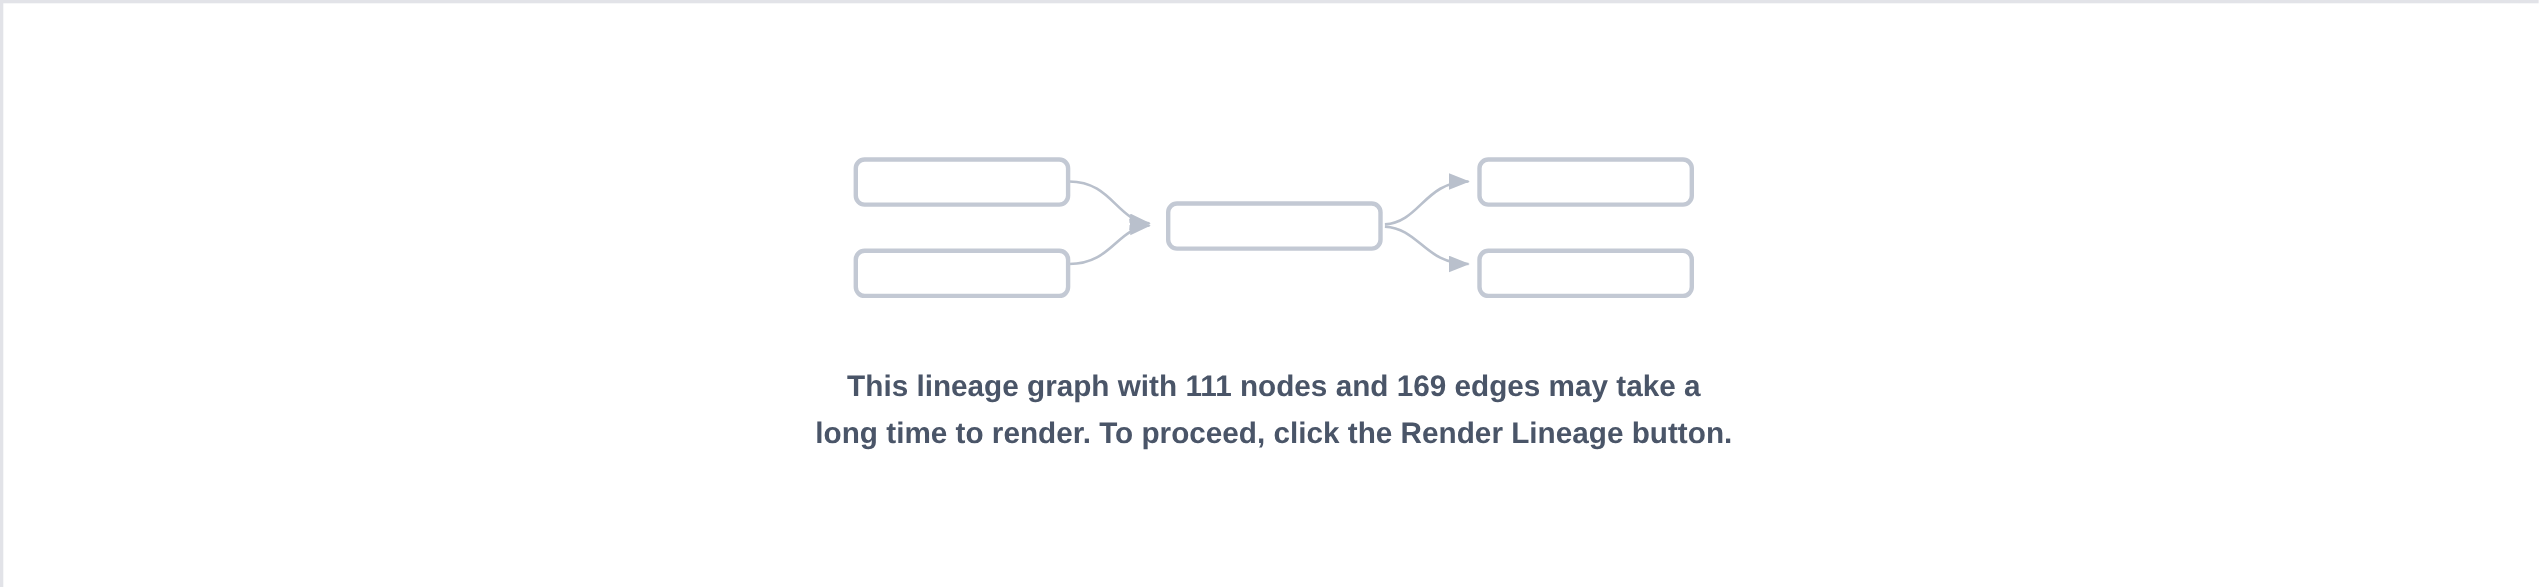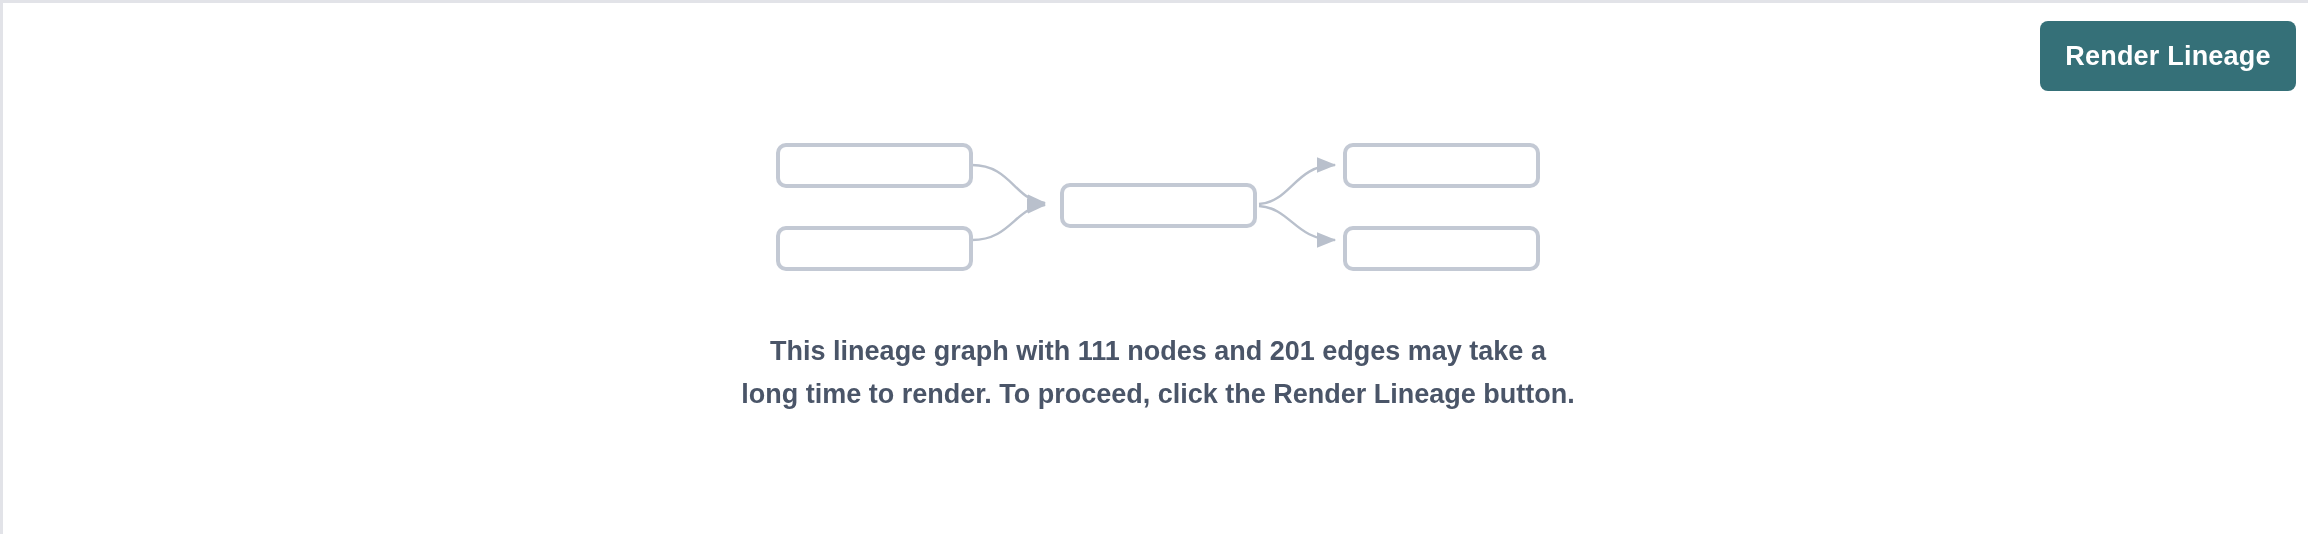--- a/index.html
+++ b/index.html
@@ -79,21 +79,20 @@
     font-size: 27px;
     font-weight: bold;
     line-height: 43px;
   }
 </style>
 </head>
 <body>
 
 <div class="screen">
 
-  <button class="render-btn">Render Lineage</button>
 
   <div class="graph-wrap">
 
     <svg class="graph-svg" viewBox="0 0 830 140">
       <defs>
         <marker id="arw" markerWidth="9" markerHeight="9" refX="7.5" refY="3.2" orient="auto" markerUnits="strokeWidth">
           <path d="M0,0 L8,3.2 L0,6.4 z" fill="#b9c0cc"></path>
         </marker>
       </defs>
 
@@ -107,15 +106,15 @@
     </svg>
 
     <div class="node-box" style="left:773px; top:140px;  width:197px; height:45px;"></div>
     <div class="node-box" style="left:773px; top:223px;  width:197px; height:45px;"></div>
     <div class="node-box" style="left:1057px; top:180px; width:197px; height:45px;"></div>
     <div class="node-box" style="left:1340px; top:140px; width:197px; height:45px;"></div>
     <div class="node-box" style="left:1340px; top:223px; width:197px; height:45px;"></div>
 
   </div>
 
-  <div class="message">This lineage graph with 111 nodes and 201 edges may take a long time to render. To proceed, click the Render Lineage button.</div>
+  <div class="message">This lineage graph with 111 nodes and 169 edges may take a long time to render. To proceed, click the Render Lineage button.</div>
 
 </div>
 
 </body></html>

